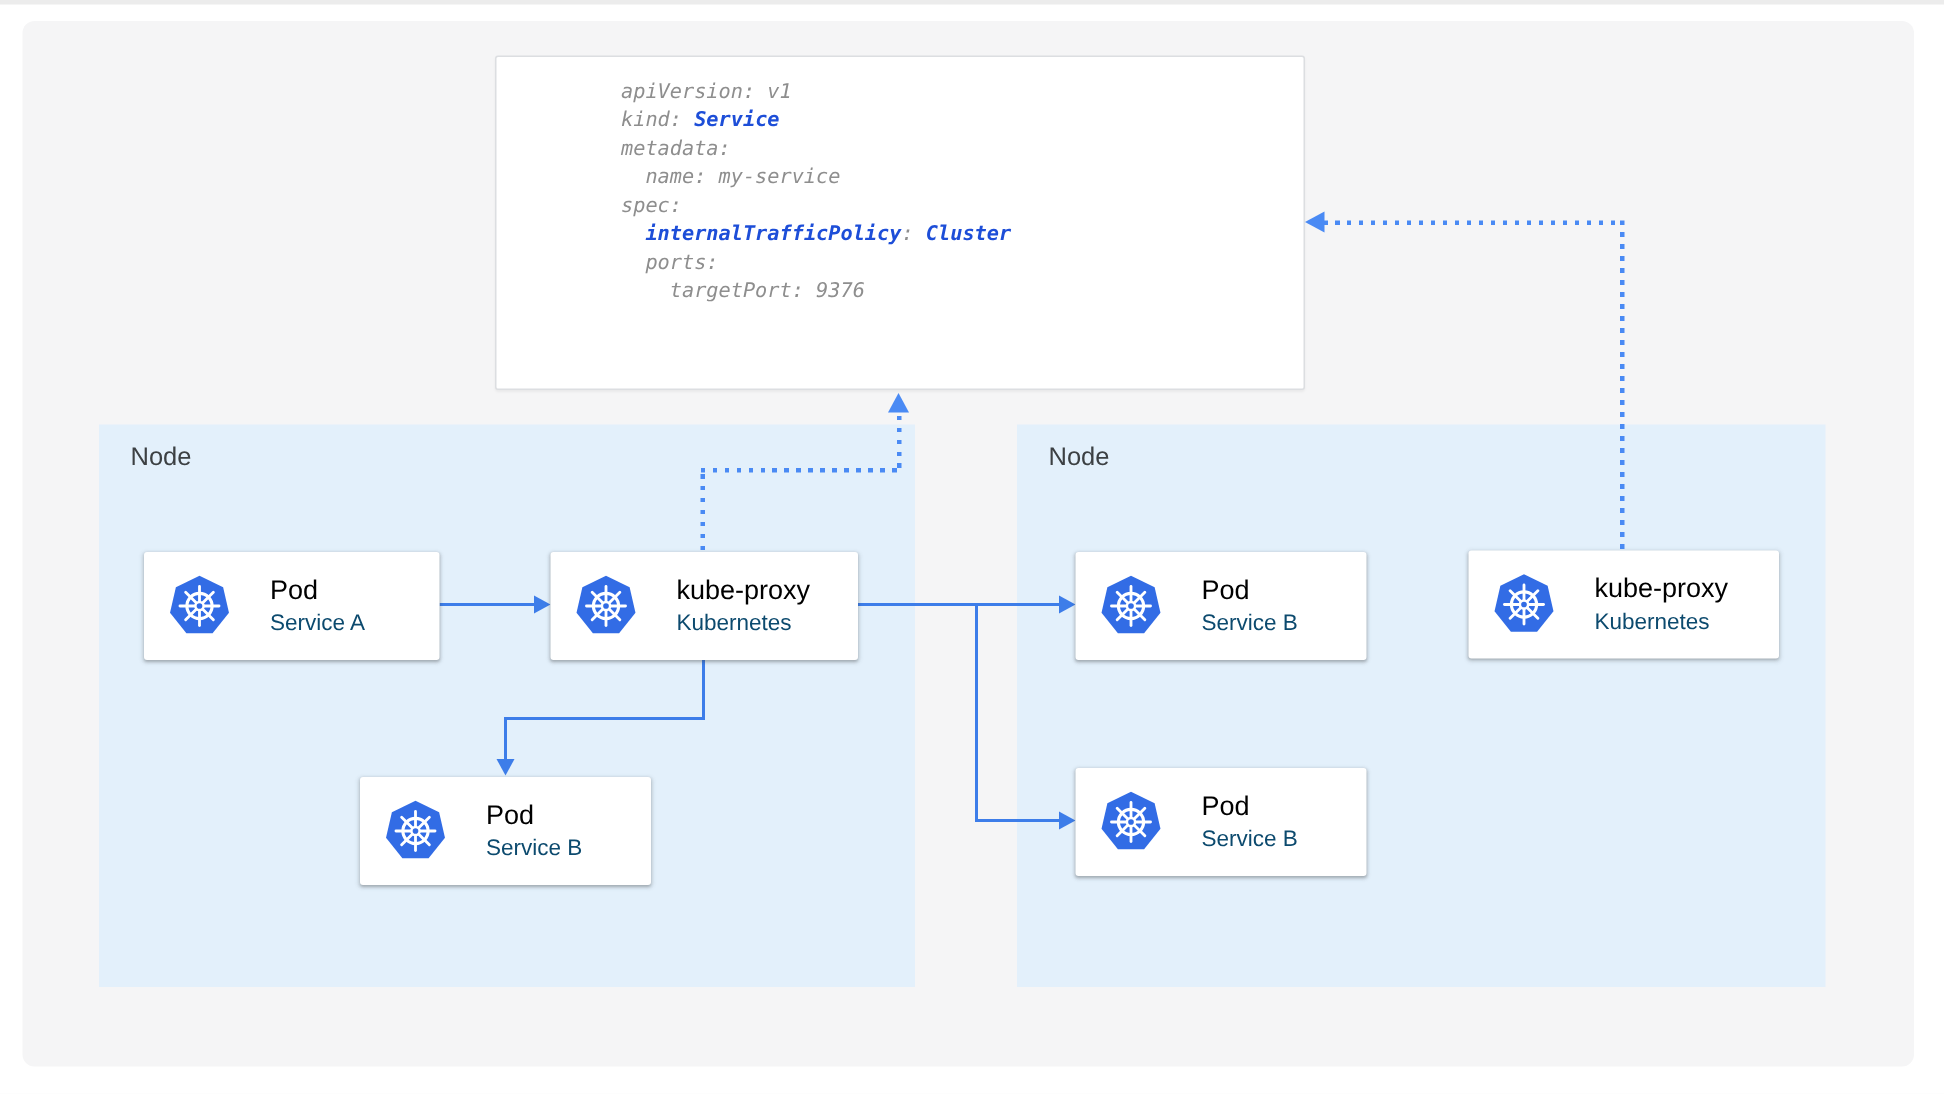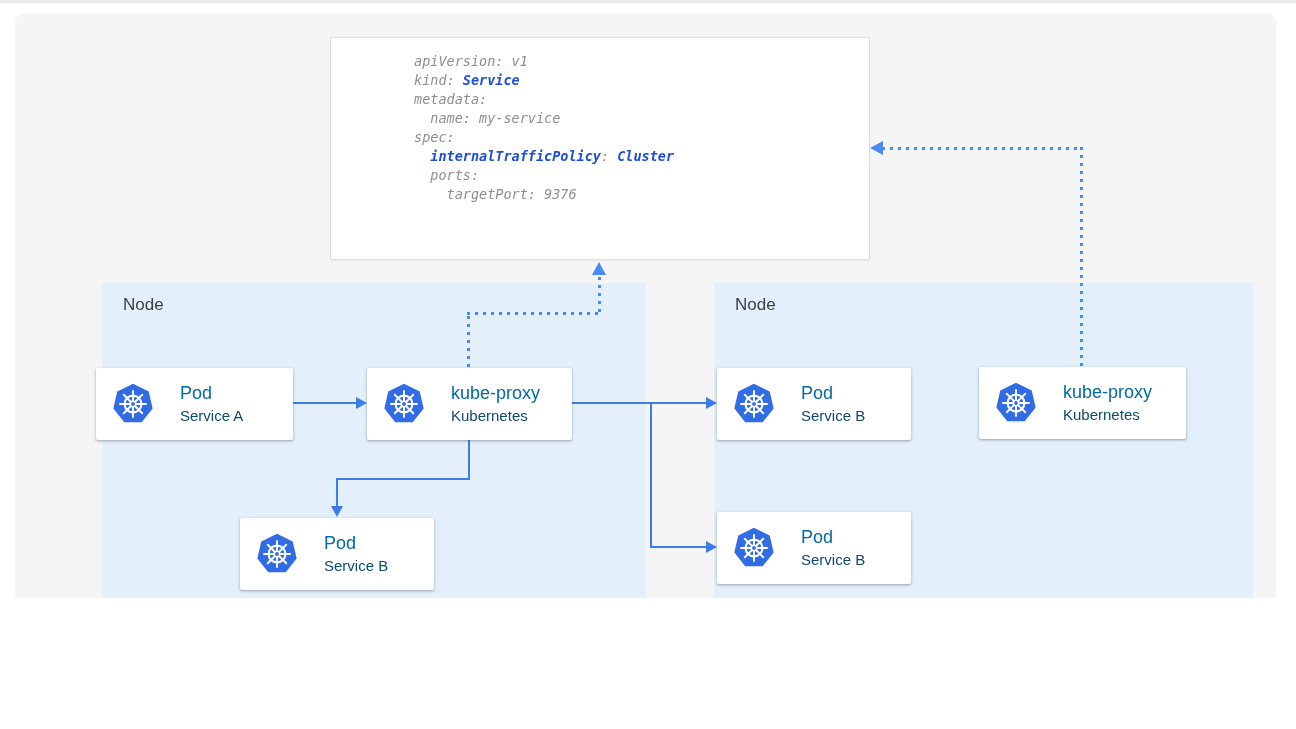--- a/index.html
+++ b/index.html
@@ -4,48 +4,48 @@
 <style>
   :root{
     --solid:#3D7DE9;
     --dotted:#4A8AF4;
     --node-bg:#E3F0FB;
     --panel-bg:#F5F5F6;
     --k8s-blue:#326CE5;
   }
   *{margin:0;padding:0;box-sizing:border-box;}
   body{font-family:"Liberation Sans",sans-serif;background:#fff;}
-  .stage{position:relative;width:1296px;height:598px;background:#fff;overflow:hidden;}
+  .stage{position:relative;width:1296px;height:729px;background:#fff;overflow:hidden;}
   .top-strip{position:absolute;left:0;top:0;width:1296px;height:3px;background:#ECECEC;}
   .canvas-panel{position:absolute;left:15px;top:14px;width:1261px;height:697px;
     background:var(--panel-bg);border-radius:8px;}
 
   
   .yaml-panel{position:absolute;left:330px;top:37px;width:540px;height:223px;
     background:#fff;border:1px solid #DCDEE1;border-radius:2px;
     box-shadow:0 1px 2px rgba(0,0,0,0.05);
     padding:14px 0 0 83px;}
   .yaml-code{font-family:"DejaVu Sans Mono","Liberation Mono",monospace;
     font-style:italic;font-size:13.5px;line-height:19px;color:#8E8E8E;}
   .code-line{white-space:pre;}
   .tok-bold{font-weight:bold;color:#1d4ed8;}
 
   
-  .node{position:absolute;background:var(--node-bg);margin-left:36px;}
+  .node{position:absolute;background:var(--node-bg);}
   .node-left{left:66px;top:283px;width:544px;height:375px;}
   .node-right{left:678px;top:283px;width:539px;height:375px;}
   .node-label{position:absolute;left:21px;top:12px;font-size:17px;color:#3C4043;}
 
   
   .card{position:absolute;background:#fff;border-radius:2px;
     box-shadow:0 1px 2px rgba(60,64,67,.3),0 1px 3px 1px rgba(60,64,67,.12);
     display:flex;align-items:center;}
   .card .k8s-icon{position:absolute;left:16px;top:15px;width:42px;height:42px;}
   .card .card-text{position:absolute;left:84px;top:50%;transform:translateY(-50%);}
-  .card-title{font-size:18px;color:#0369a1;line-height:24px;}
+  .card-title{font-size:18px;color:#000000;line-height:24px;}
   .card-subtitle{font-size:15px;color:#0c4a6e;line-height:22px;}
 
   .card-l-pod-a{left:96px;top:368px;width:197px;height:72px;}
   .card-l-kube-proxy{left:367px;top:368px;width:205px;height:72px;}
   .card-l-pod-b{left:240px;top:518px;width:194px;height:72px;}
   .card-r-pod-b1{left:717px;top:368px;width:194px;height:72px;}
   .card-r-pod-b2{left:717px;top:512px;width:194px;height:72px;}
   .card-r-kube-proxy{left:979px;top:367px;width:207px;height:72px;}
 
   

